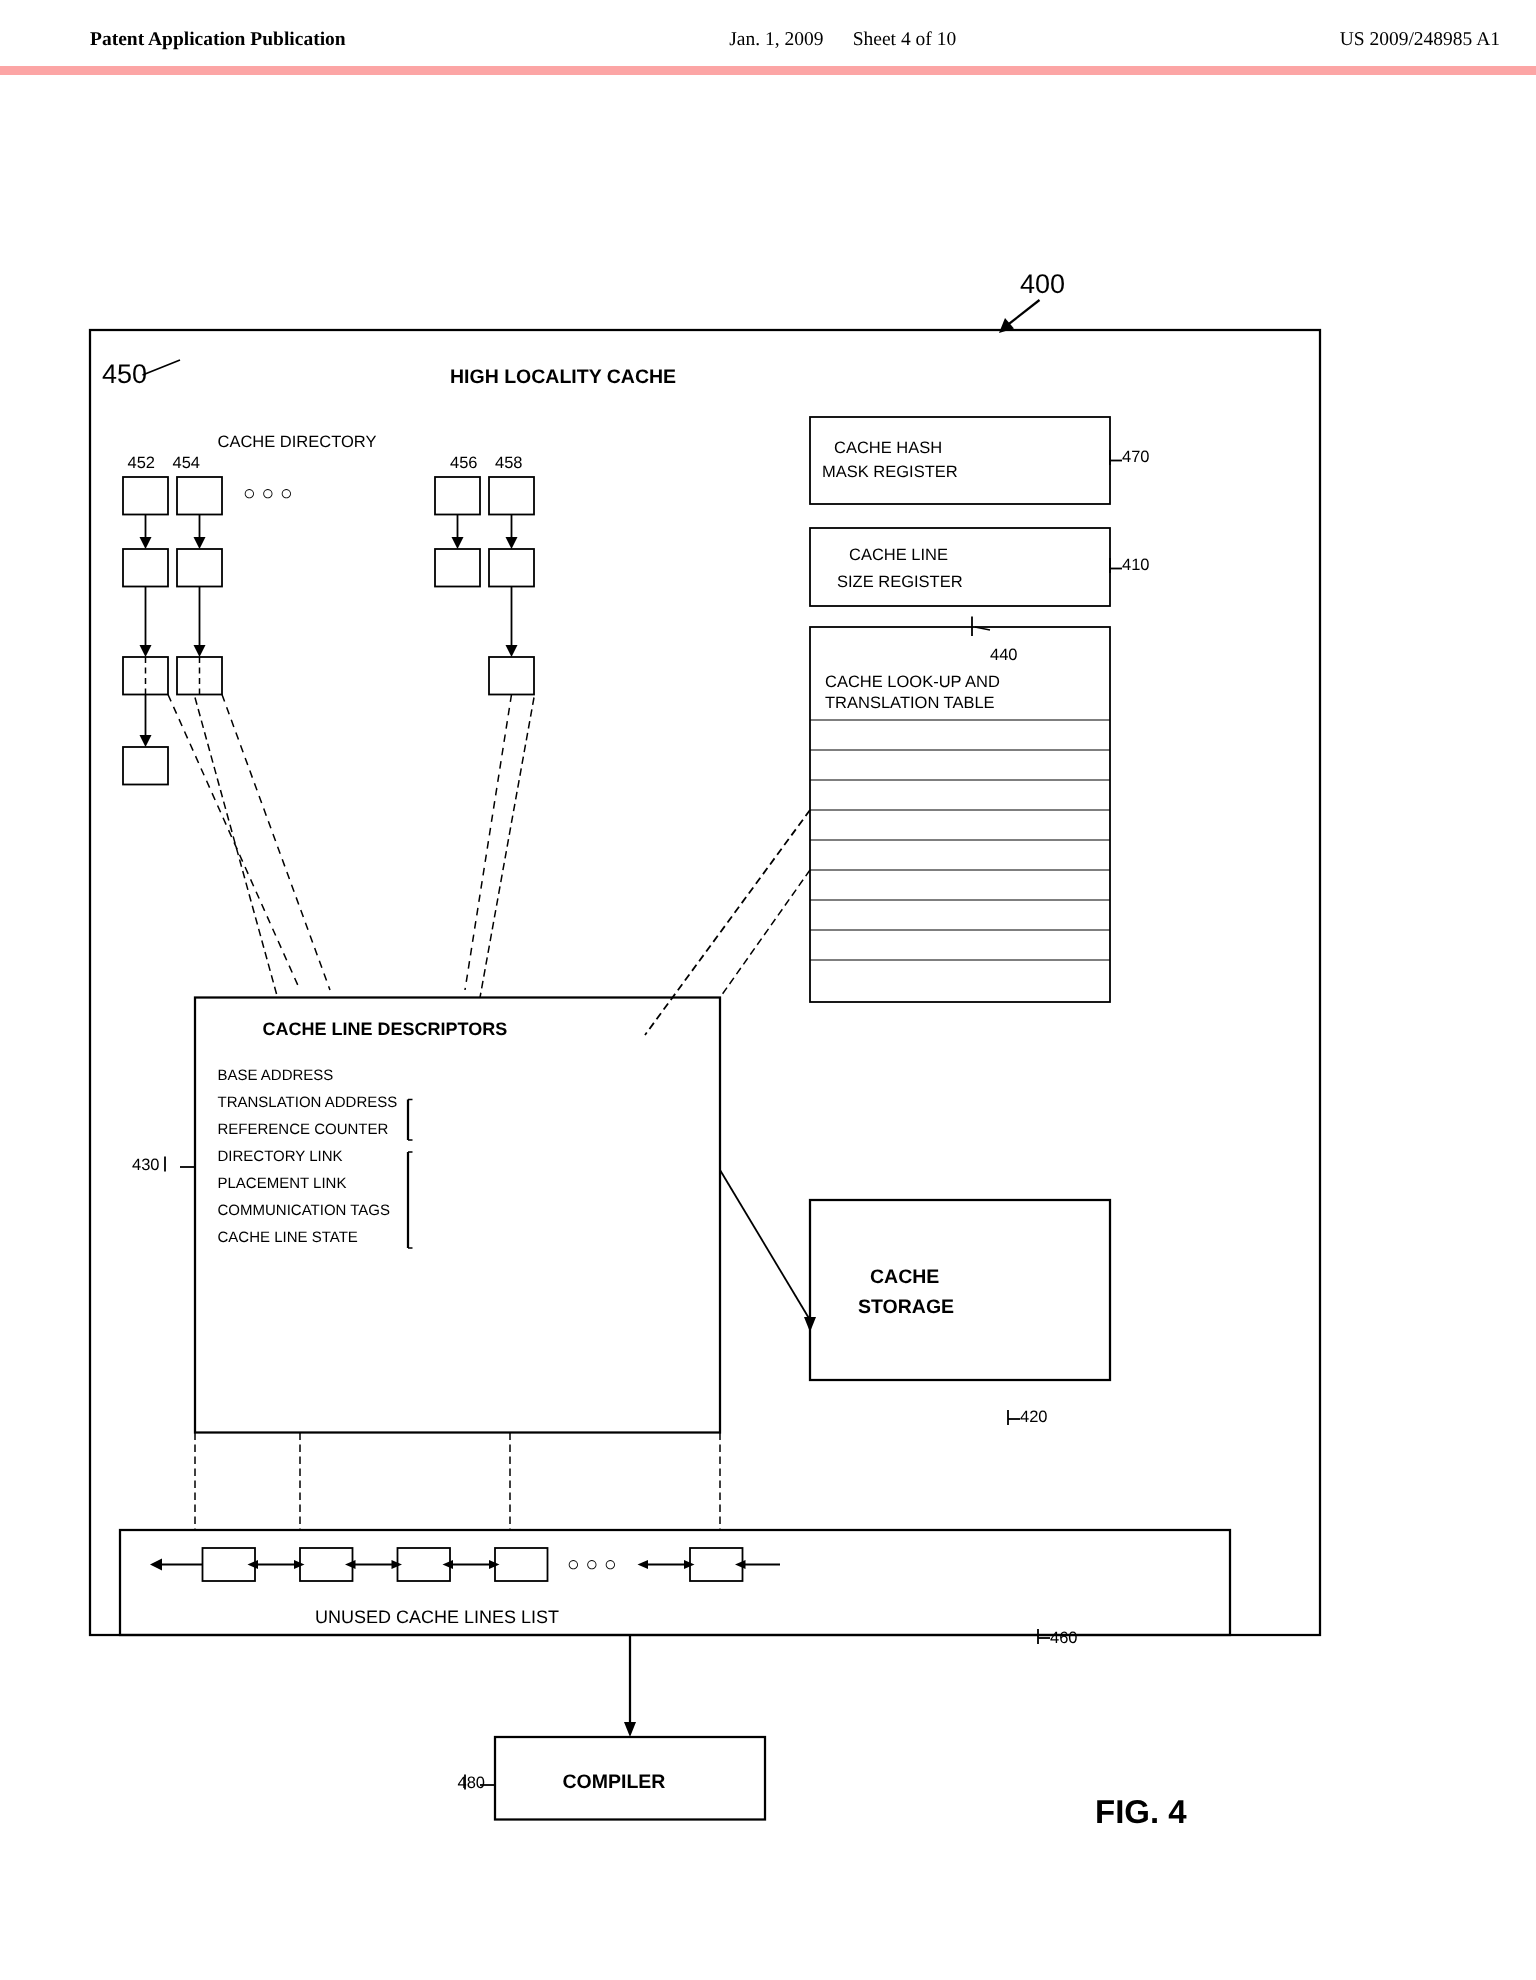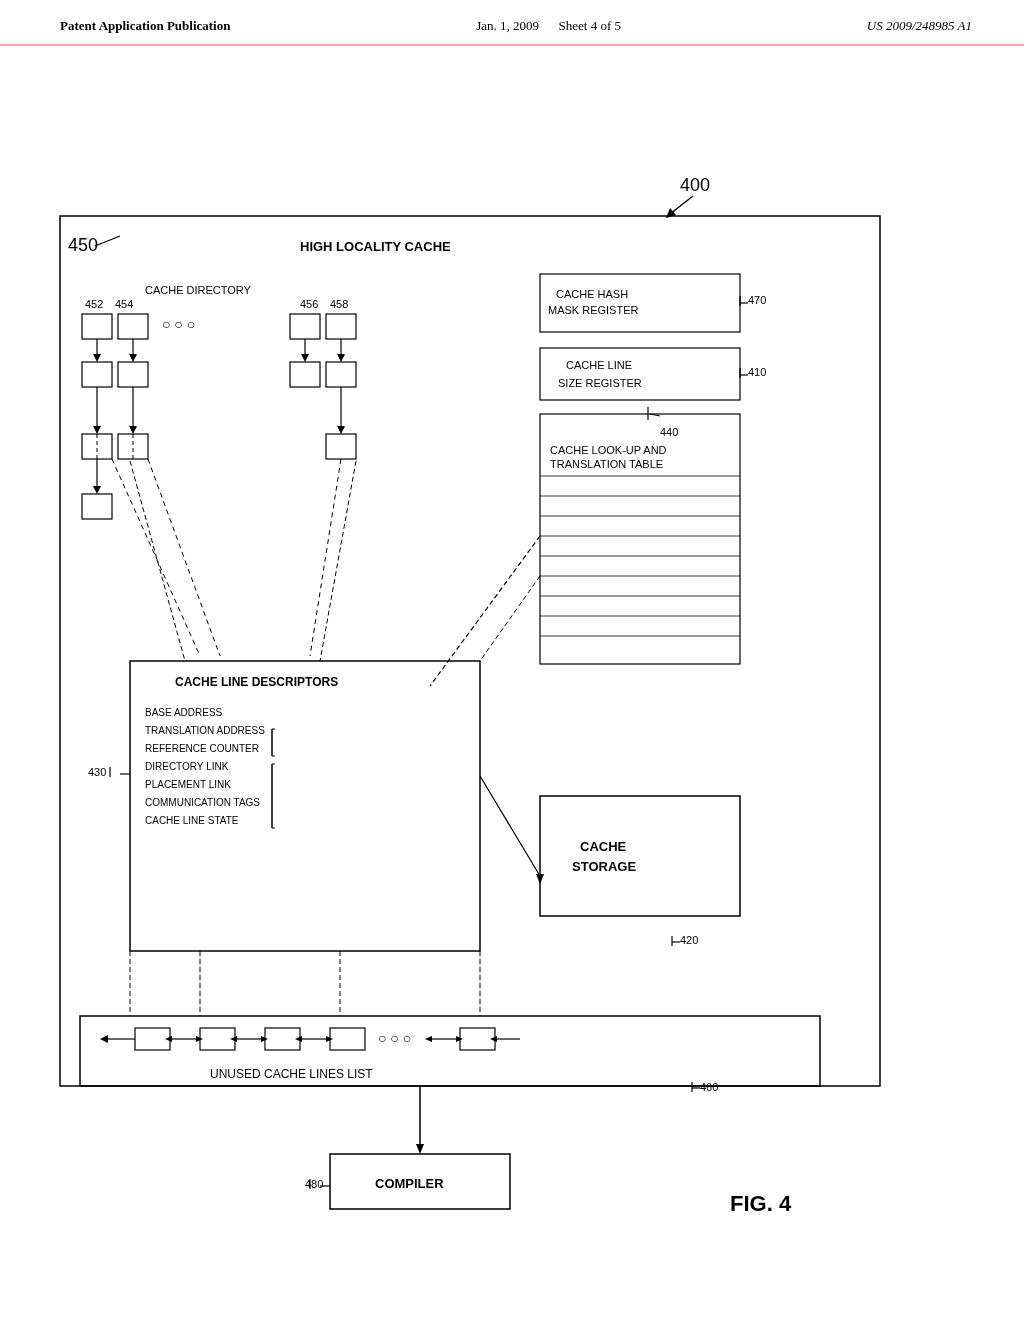--- a/index.html
+++ b/index.html
@@ -10,33 +10,32 @@
       font-family: 'Times New Roman', Times, serif;
       position: relative;
       overflow: hidden;
     }
 
     
     .header {
       display: flex;
       justify-content: space-between;
       align-items: center;
-      padding: 18px 52px 10px 60px;
-      border-bottom: 2px solid #fca5a5;
+      padding: 18px 24px 10px 60px;
+      border-bottom: 6px solid #fca5a5;
     }
     .header-left {
       font-size: 13px;
       font-weight: bold;
     }
     .header-center {
       font-size: 13px;
     }
     .header-right {
       font-size: 13px;
-      font-style: italic;
     }
 
     
     .diagram-area {
       position: relative;
       width: 100%;
       height: calc(100% - 60px);
     }
 
     svg.main-svg {
@@ -48,21 +47,21 @@
     }
   </style>
 </head>
 <body>
 
 <div class="header">
   <span class="header-left">Patent Application Publication</span>
   <span class="header-center">
     <span>Jan. 1, 2009</span>
     &nbsp;&nbsp;&nbsp;&nbsp;
-    <span>Sheet 4 of 5</span>
+    <span>Sheet 4 of 10</span>
   </span>
   <span class="header-right">US 2009/248985 A1</span>
 </div>
 
 <div class="diagram-area">
 <svg class="main-svg" viewBox="0 0 1024 1260" xmlns="http://www.w3.org/2000/svg">
 
   <text x="680" y="145" font-family="Arial" font-size="18">400</text>
   <line x1="693" y1="150" x2="670" y2="168" stroke="#000" stroke-width="1.5"></line>
   <polygon points="666,172 670,162 676,169" fill="#000"></polygon>

